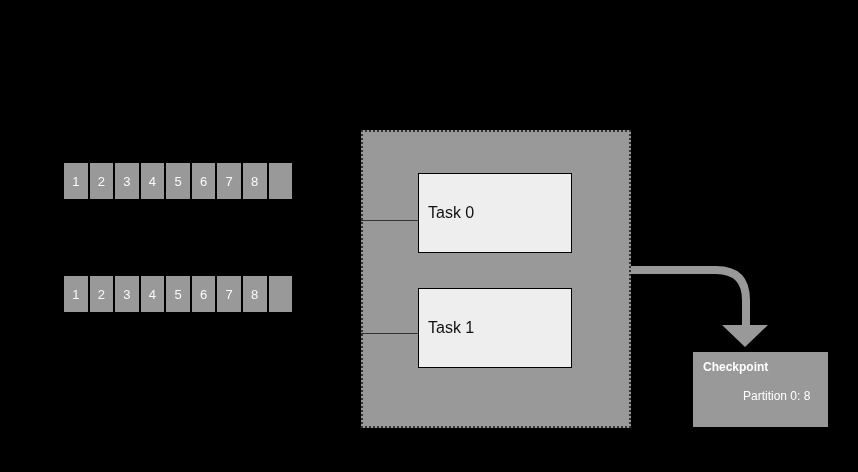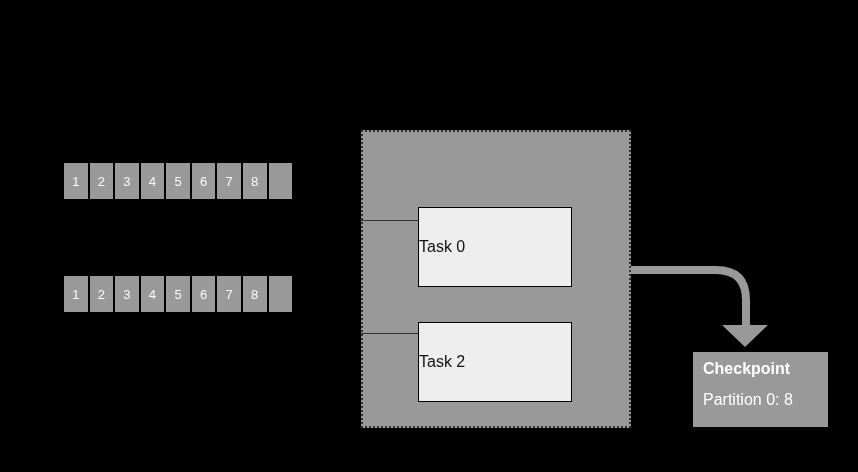--- a/index.html
+++ b/index.html
@@ -43,24 +43,23 @@
   }
   .task {
     position: absolute;
     left: 55px;
     width: 154px; height: 80px;
     box-sizing: border-box;
     background: #eeeeee;
     border: 1px solid #000000;
     display: flex;
     align-items: center;
-    padding-left: 0;
+    padding-left: 9px;
     font-size: 16px;
     color: #111111;
-    margin-top: 34px;
   }
   .task-0 { top: 41px; }
   .task-1 { top: 156px; }
   .connector {
     position: absolute;
     left: -2px;
     width: 57px; height: 0;
     border-top: 1px solid #333333;
   }
   .connector-0 { top: 88px; }
@@ -75,28 +74,29 @@
 
   
   .checkpoint {
     position: absolute;
     left: 693px; top: 352px;
     width: 135px; height: 75px;
     box-sizing: border-box;
     background: #999999;
     color: #ffffff;
     padding: 8px 6px 6px 10px;
-    font-size: 16px;
+    font-size: 12px;
   }
   .checkpoint-title {
     font-weight: bold;
     margin-bottom: 14px;
   }
   .checkpoint-entry {
     line-height: 16px;
+    margin-left: 40px;
   }
 </style>
 </head>
 <body>
 
 <div class="canvas">
 
   <div class="strip strip-0">
     <div class="cell">1</div>
     <div class="cell">2</div>
@@ -121,21 +121,21 @@
     <div class="cell"></div>
   </div>
 
   <div class="stage">
     <div class="connector connector-0"></div>
     <div class="connector connector-1"></div>
     <div class="task task-0">
       <span>Task 0</span>
     </div>
     <div class="task task-1">
-      <span>Task 2</span>
+      <span>Task 1</span>
     </div>
   </div>
 
   <svg class="arrow-svg" viewBox="0 0 160 105" xmlns="http://www.w3.org/2000/svg">
     <path d="M11 15 L96 15 Q126 15 126 45 L126 71" fill="none" stroke-width="8" stroke="#999999"></path>
     <polygon points="102,70 148,70 125,92" fill="#999999"></polygon>
   </svg>
 
   <div class="checkpoint">
     <div class="checkpoint-title">Checkpoint</div>

